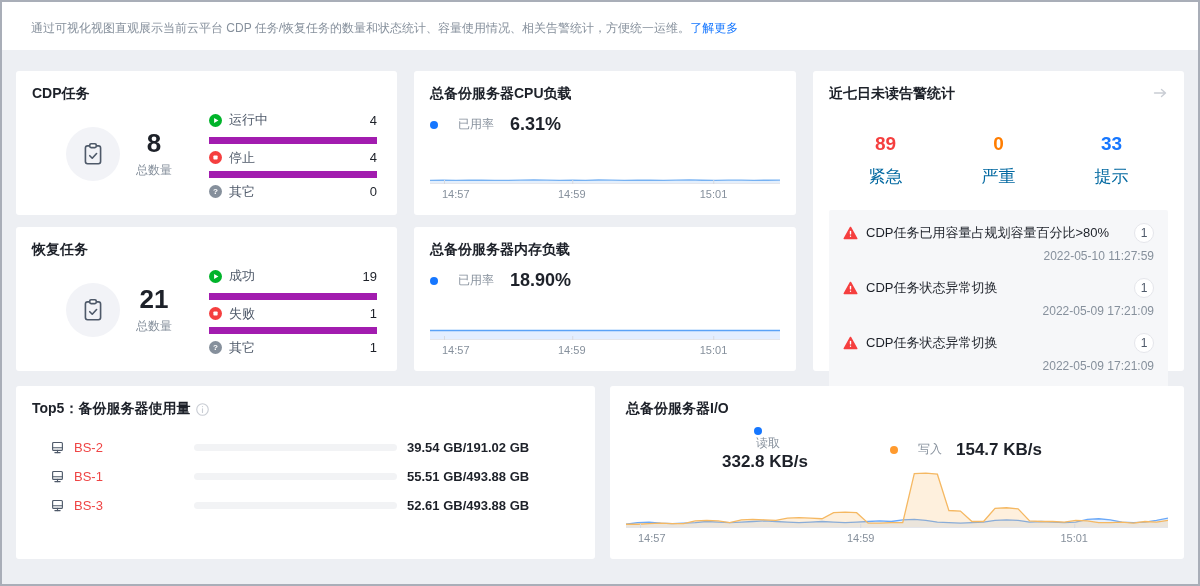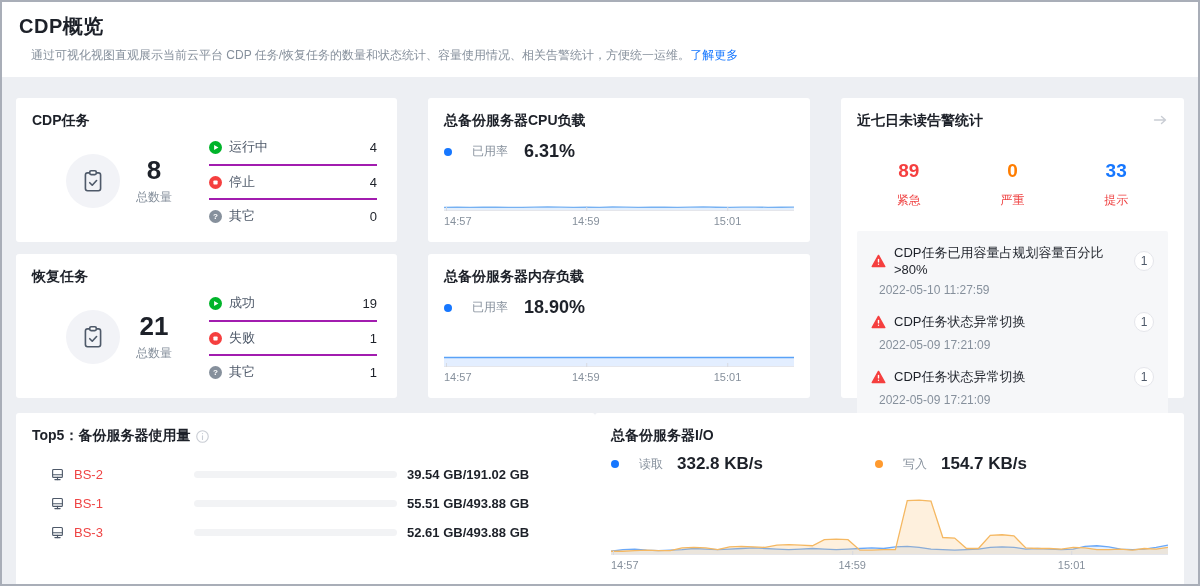--- a/index.html
+++ b/index.html
@@ -11,88 +11,87 @@
     overflow:hidden;
     color:#1d2129;
   }
   
   .page-header { background:#fff; padding:11px 17px 13px; }
   .page-title { font-size:20px; font-weight:700; color:#1d2129; letter-spacing:.5px; }
   .page-sub { margin-top:7px; font-size:12px; color:#86909c;margin-left:12px; }
   .link { color:#1677ff; text-decoration:none; cursor:pointer; }
   
   .main { padding:21px 14px 0; }
-  .row1 { display:grid; grid-template-columns:381px 382px 1fr; gap:31px; }
-  .row2 { display:grid; grid-template-columns:579px 1fr; margin-top:15px;border-radius:22px; }
+  .row1 { display:grid; grid-template-columns:381px 382px 1fr; gap:17px; }
+  .row2 { display:grid; grid-template-columns:579px 1fr; gap:15px; margin-top:15px;border-radius:22px; }
   .col-stack { display:flex; flex-direction:column; gap:12px; }
   .card { background:#fff; border-radius:3px; padding:14px 16px; position:relative; display:flex; flex-direction:column; }
   .card-title { font-size:14px; font-weight:700; color:#1d2129; }
   .h143 { height:144px; } .h145 { height:144px; } .h300 { height:300px; } .h172 { height:173px; }
   
   .task-body { display:flex; align-items:center; flex:1; padding:0 4px 4px 34px; }
   .task-total { display:flex; align-items:center; gap:16px; }
   .icon-circle { width:54px; height:54px; border-radius:50%; background:#f2f3f7; display:flex; align-items:center; justify-content:center; }
   .total-num { font-size:26px; font-weight:600; color:#1d2129; line-height:1.1; text-align:center; }
   .total-label { font-size:12px; color:#86909c; margin-top:4px; text-align:center; }
   .status-list { margin-left:auto; width:168px; }
   .status-row { display:flex; align-items:center; height:34px; }
-  .status-row + .status-row { border-top:2px solid #a21caf; }
+  .status-row + .status-row { border-top:7px solid #a21caf; }
   .status-ic { width:13px; height:13px; margin-right:7px; flex:none; }
   .status-label { font-size:13px; color:#4e5969; }
   .status-val { margin-left:auto; font-size:13px; color:#1d2129; }
   
   .legend-row { display:flex; align-items:center; margin-top:11px; }
   .dot { width:8px; height:8px; border-radius:50%; flex:none; }
   .dot-blue { background:#1677ff; } .dot-orange { background:#ff9a2e; }
   .legend-label { font-size:12px; color:#86909c; margin-left:20px; }
   .legend-value { font-size:18px; font-weight:700; color:#1d2129; margin-left:16px; }
   .chart-block { margin-top:auto; }
   .chart-area { border-bottom:1px solid #e5e6eb; }
   .chart-area.cpu-h { height:46px; } .chart-area.io-h { height:56px; }
   .ticks { position:relative; height:17px; font-size:11px; color:#86909c; }
   .tick { position:absolute; top:4px; white-space:nowrap; }
   .tick::before { content:''; position:absolute; top:-8px; left:50%; width:1px; height:4px; background:#d7dae0; }
-  .t0 { left:0; } .t0::before { left:2px; }
+  .t0 { left:12px; } .t0::before { left:2px; }
   .cpu-t1 { left:40.5%; transform:translateX(-50%); }
   .cpu-t2 { left:81%; transform:translateX(-50%); }
   .io-t1 { left:43.3%; transform:translateX(-50%); }
   .io-t2 { left:82.7%; transform:translateX(-50%); }
   
   .arrow-btn { position:absolute; top:14px; right:16px; cursor:pointer; line-height:0; }
   .alarm-stats { display:grid; grid-template-columns:1fr 1fr 1fr; text-align:center; margin-top:30px; }
   .stat-num { font-size:19px; font-weight:700; }
-  .stat-label { font-size:12px; color:#ef4444; margin-top:10px; }
+  .stat-label { font-size:17px; color:#0369a1; margin-top:10px; }
   .alert-panel { margin-top:22px; background:#f6f7f9; border-radius:2px; padding:13px 14px 6px; flex:1; }
   .alert-item { margin-bottom:15px; cursor:pointer; }
   .alert-head { display:flex; align-items:center; }
   .warn-ic { width:15px; height:14px; flex:none; margin-right:8px; }
   .alert-title { font-size:13px; color:#1d2129; }
   .alert-badge { margin-left:auto; width:20px; height:20px; border-radius:50%; background:#fff; border:1px solid #e5e6eb; font-size:12px; color:#4e5969; display:flex; align-items:center; justify-content:center; flex:none; }
-  .alert-time { font-size:12px; color:#86909c; margin:6px 0 0 8px; }
+  .alert-time { font-size:12px; color:#86909c; margin:6px 0 0 8px;text-align:right; }
   
   .title-row { display:flex; align-items:center; gap:6px; }
   .info-ic { line-height:0; cursor:pointer; }
   .top5-list { margin-top:15px; }
   .server-row { display:flex; align-items:center; height:29px; padding-left:18px; }
   .server-ic { width:15px; height:15px; flex:none; margin-right:9px; }
   .server-name { font-size:13px; color:#ef4444; width:120px; }
   .bar-track { flex:1; height:7px; border-radius:4px; background:#f2f3f5; overflow:hidden; }
   .bar-fill { height:100%; border-radius:4px; background:#1677ff; }
   .server-val { width:172px; margin-left:10px; font-size:13px; font-weight:600; color:#1d2129; }
   
   .io-legend { display:flex; align-items:center; margin-top:9px; }
   .io-group { display:flex; align-items:center; }
-  .io-group.first { width:264px; }
+  .io-group.first { width:264px;flex-direction:column; }
   .io-value { font-size:17px; font-weight:700; color:#1d2129; margin-left:14px; }
 </style>
 </head>
 <body>
 
 <div class="page-header">
-  <div class="page-title">CDP概览</div>
   <div class="page-sub"><span>通过可视化视图直观展示当前云平台 CDP 任务/恢复任务的数量和状态统计、容量使用情况、相关告警统计，方便统一运维。</span><a class="link">了解更多</a></div>
 </div>
 
 <div class="main">
 
   <div class="row1">
 
     <div class="col-stack">
       <div class="card h143">
         <div class="card-title">CDP任务</div>

